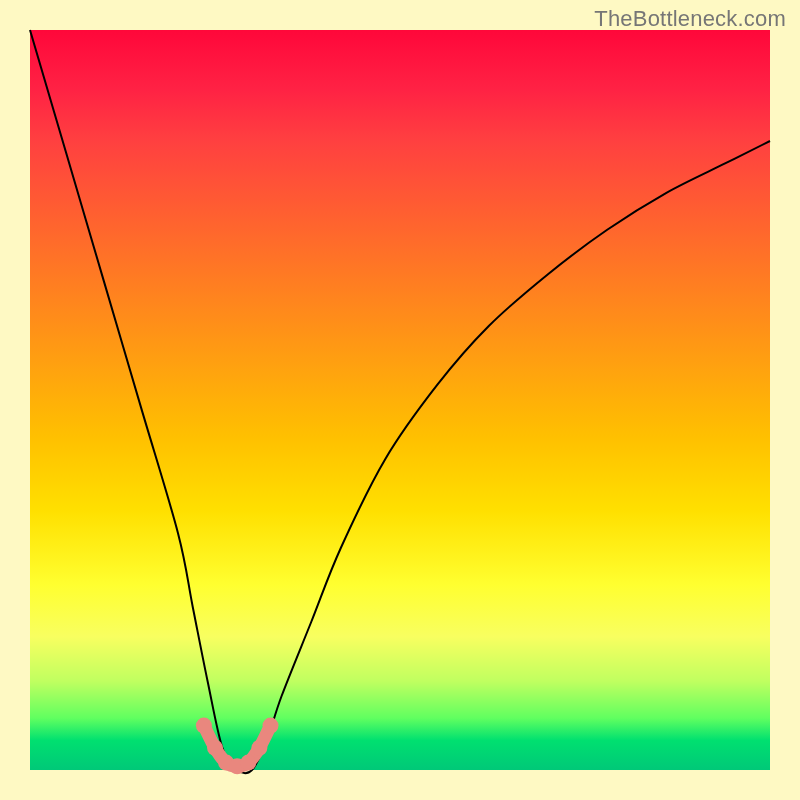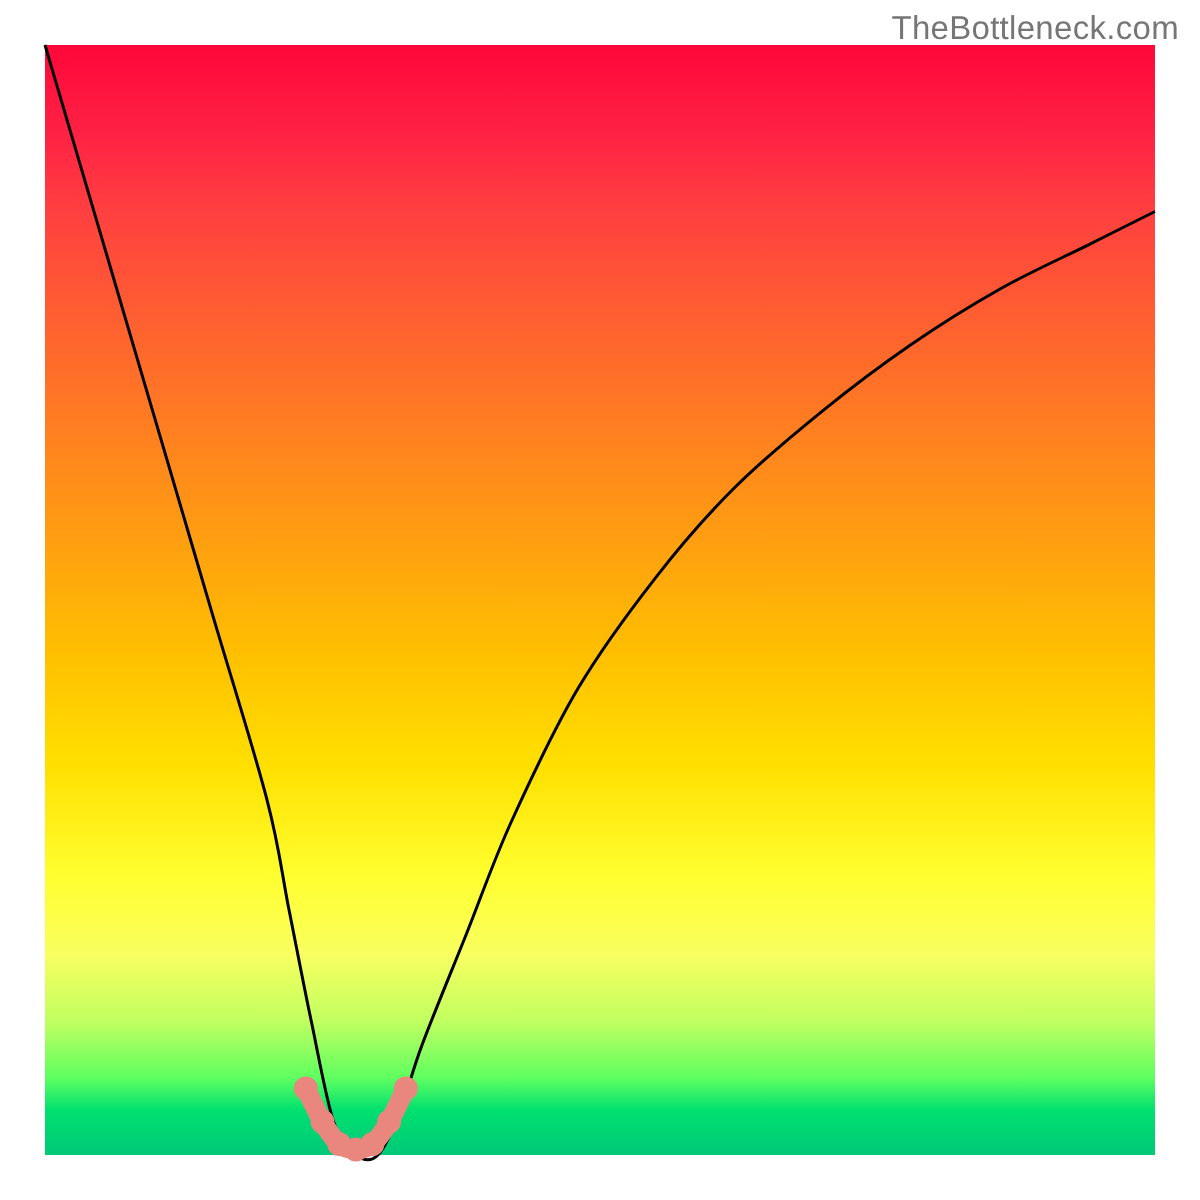--- a/index.html
+++ b/index.html
@@ -1,21 +1,21 @@
 <!DOCTYPE html>
 <html><head>
 <meta charset="utf-8">
 <style>
   * { margin: 0; padding: 0; box-sizing: border-box; }
   html, body { width: 800px; height: 800px; overflow: hidden; background: #000; }
   .frame {
     position: relative;
     width: 800px;
     height: 800px;
-    background: #ffffff;
+    background: #fef9c3;
   }
   .plot-area {
     position: absolute;
     left: 30px;
     top: 30px;
     width: 740px;
     height: 740px;
     background: linear-gradient(to bottom,
       #ff073a 0%,
       #ff2244 8%,

